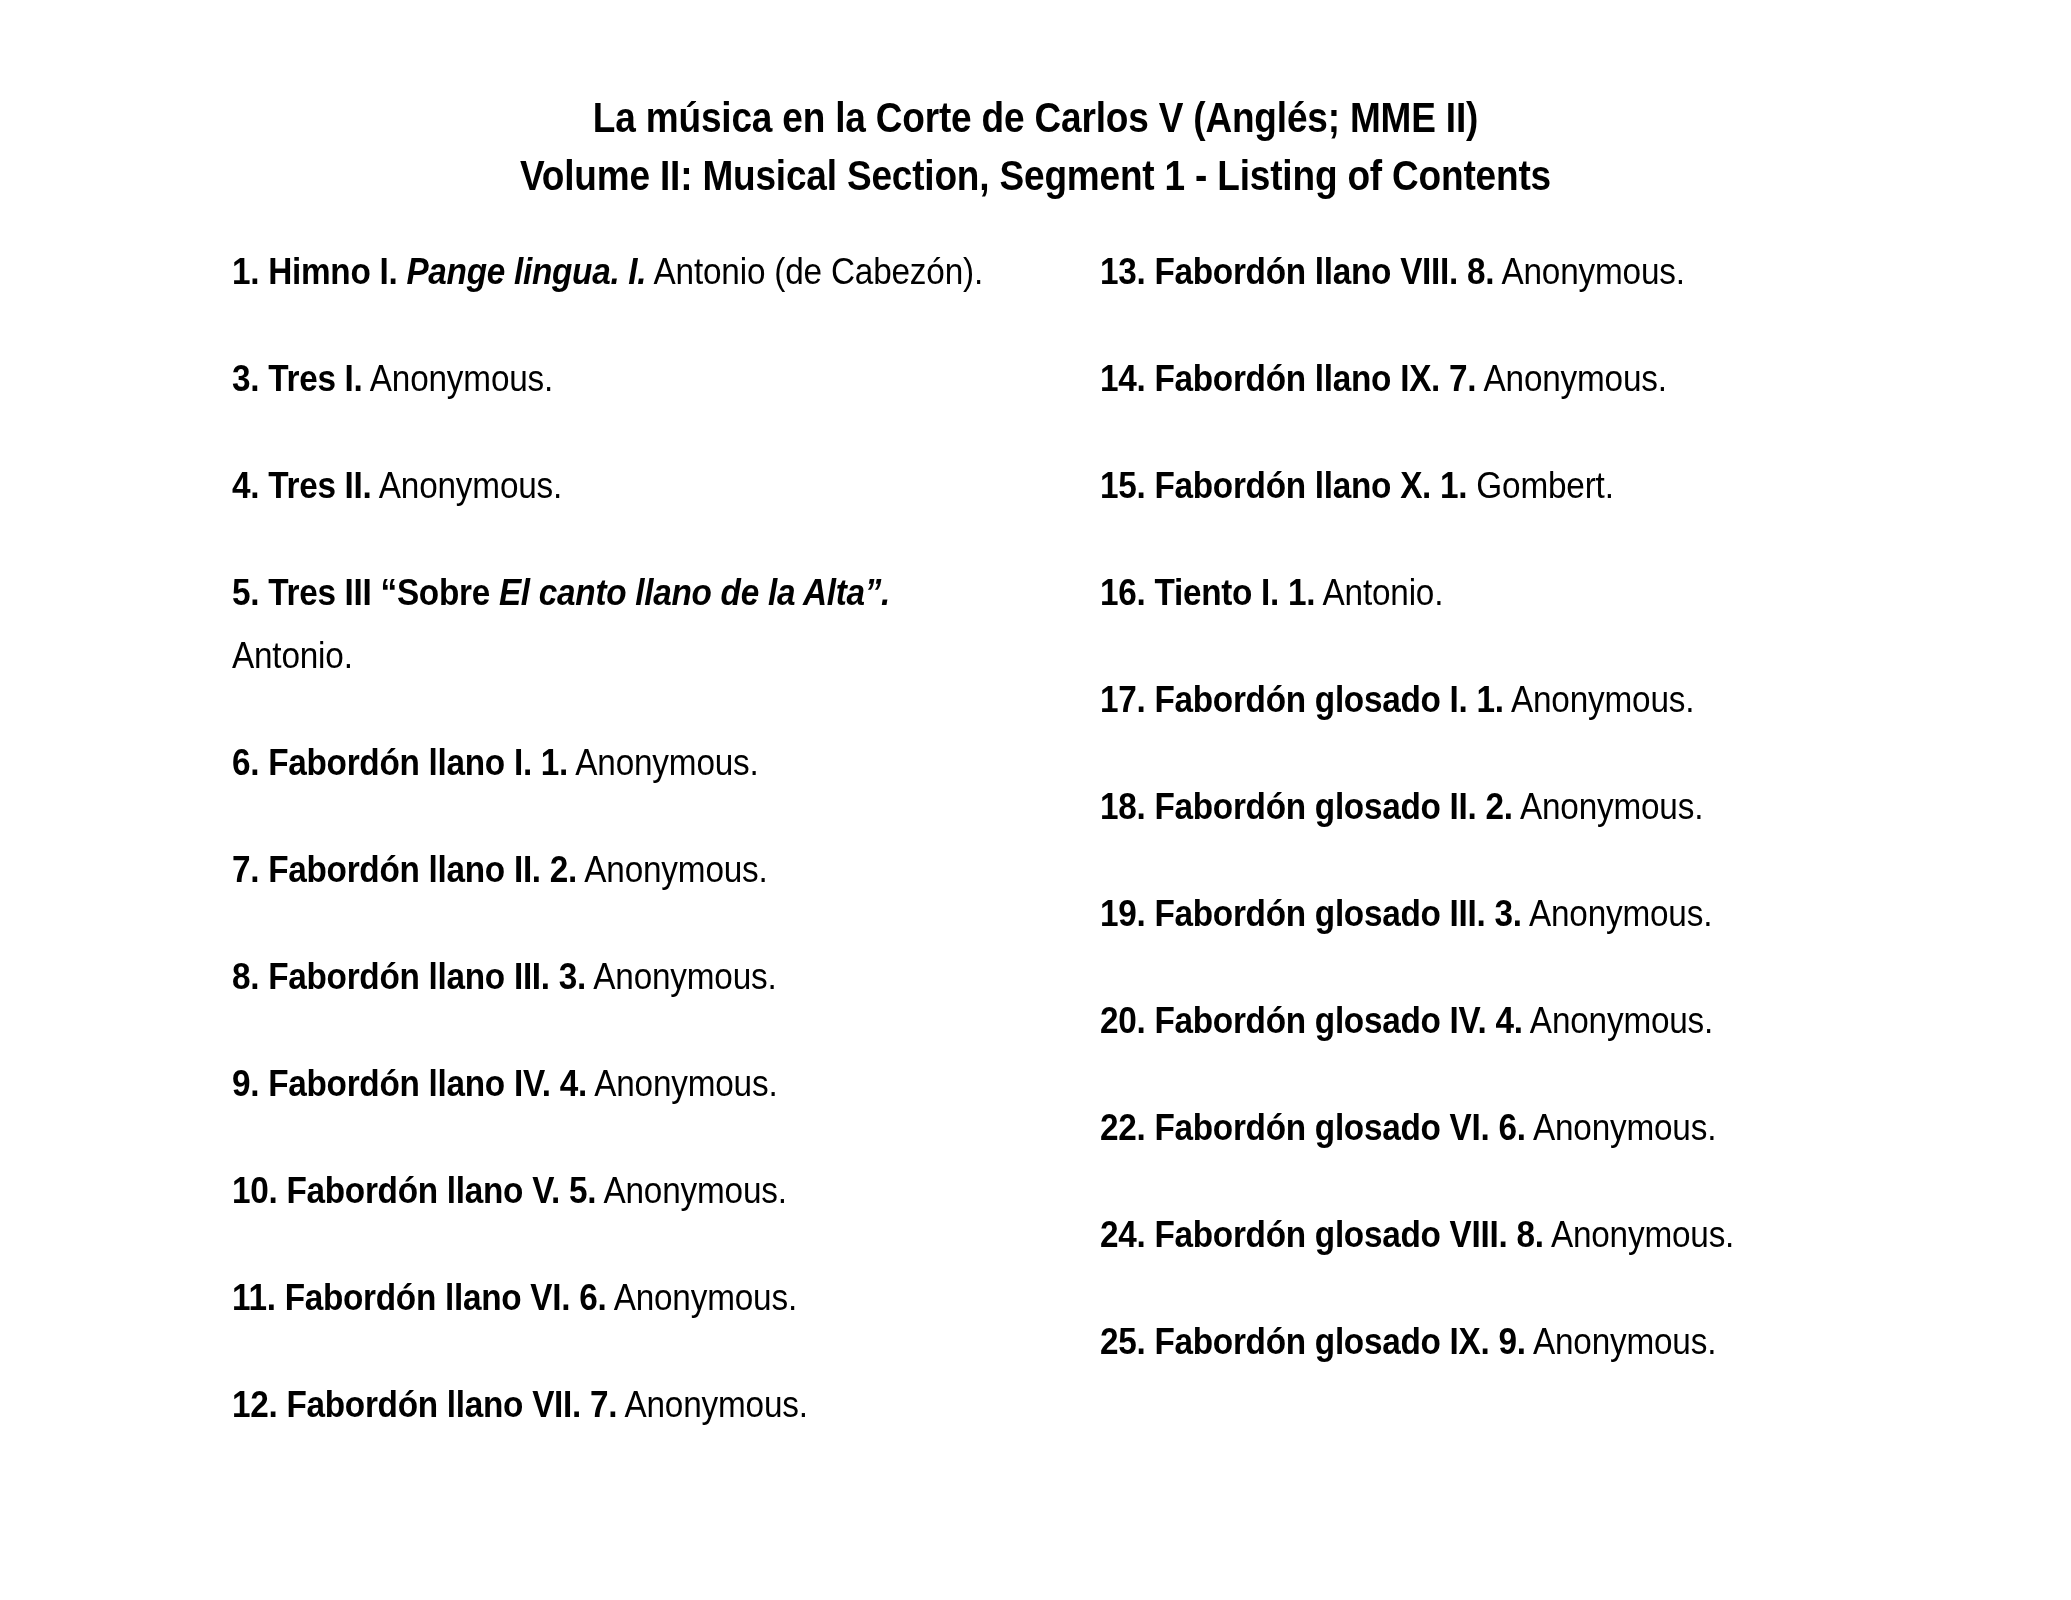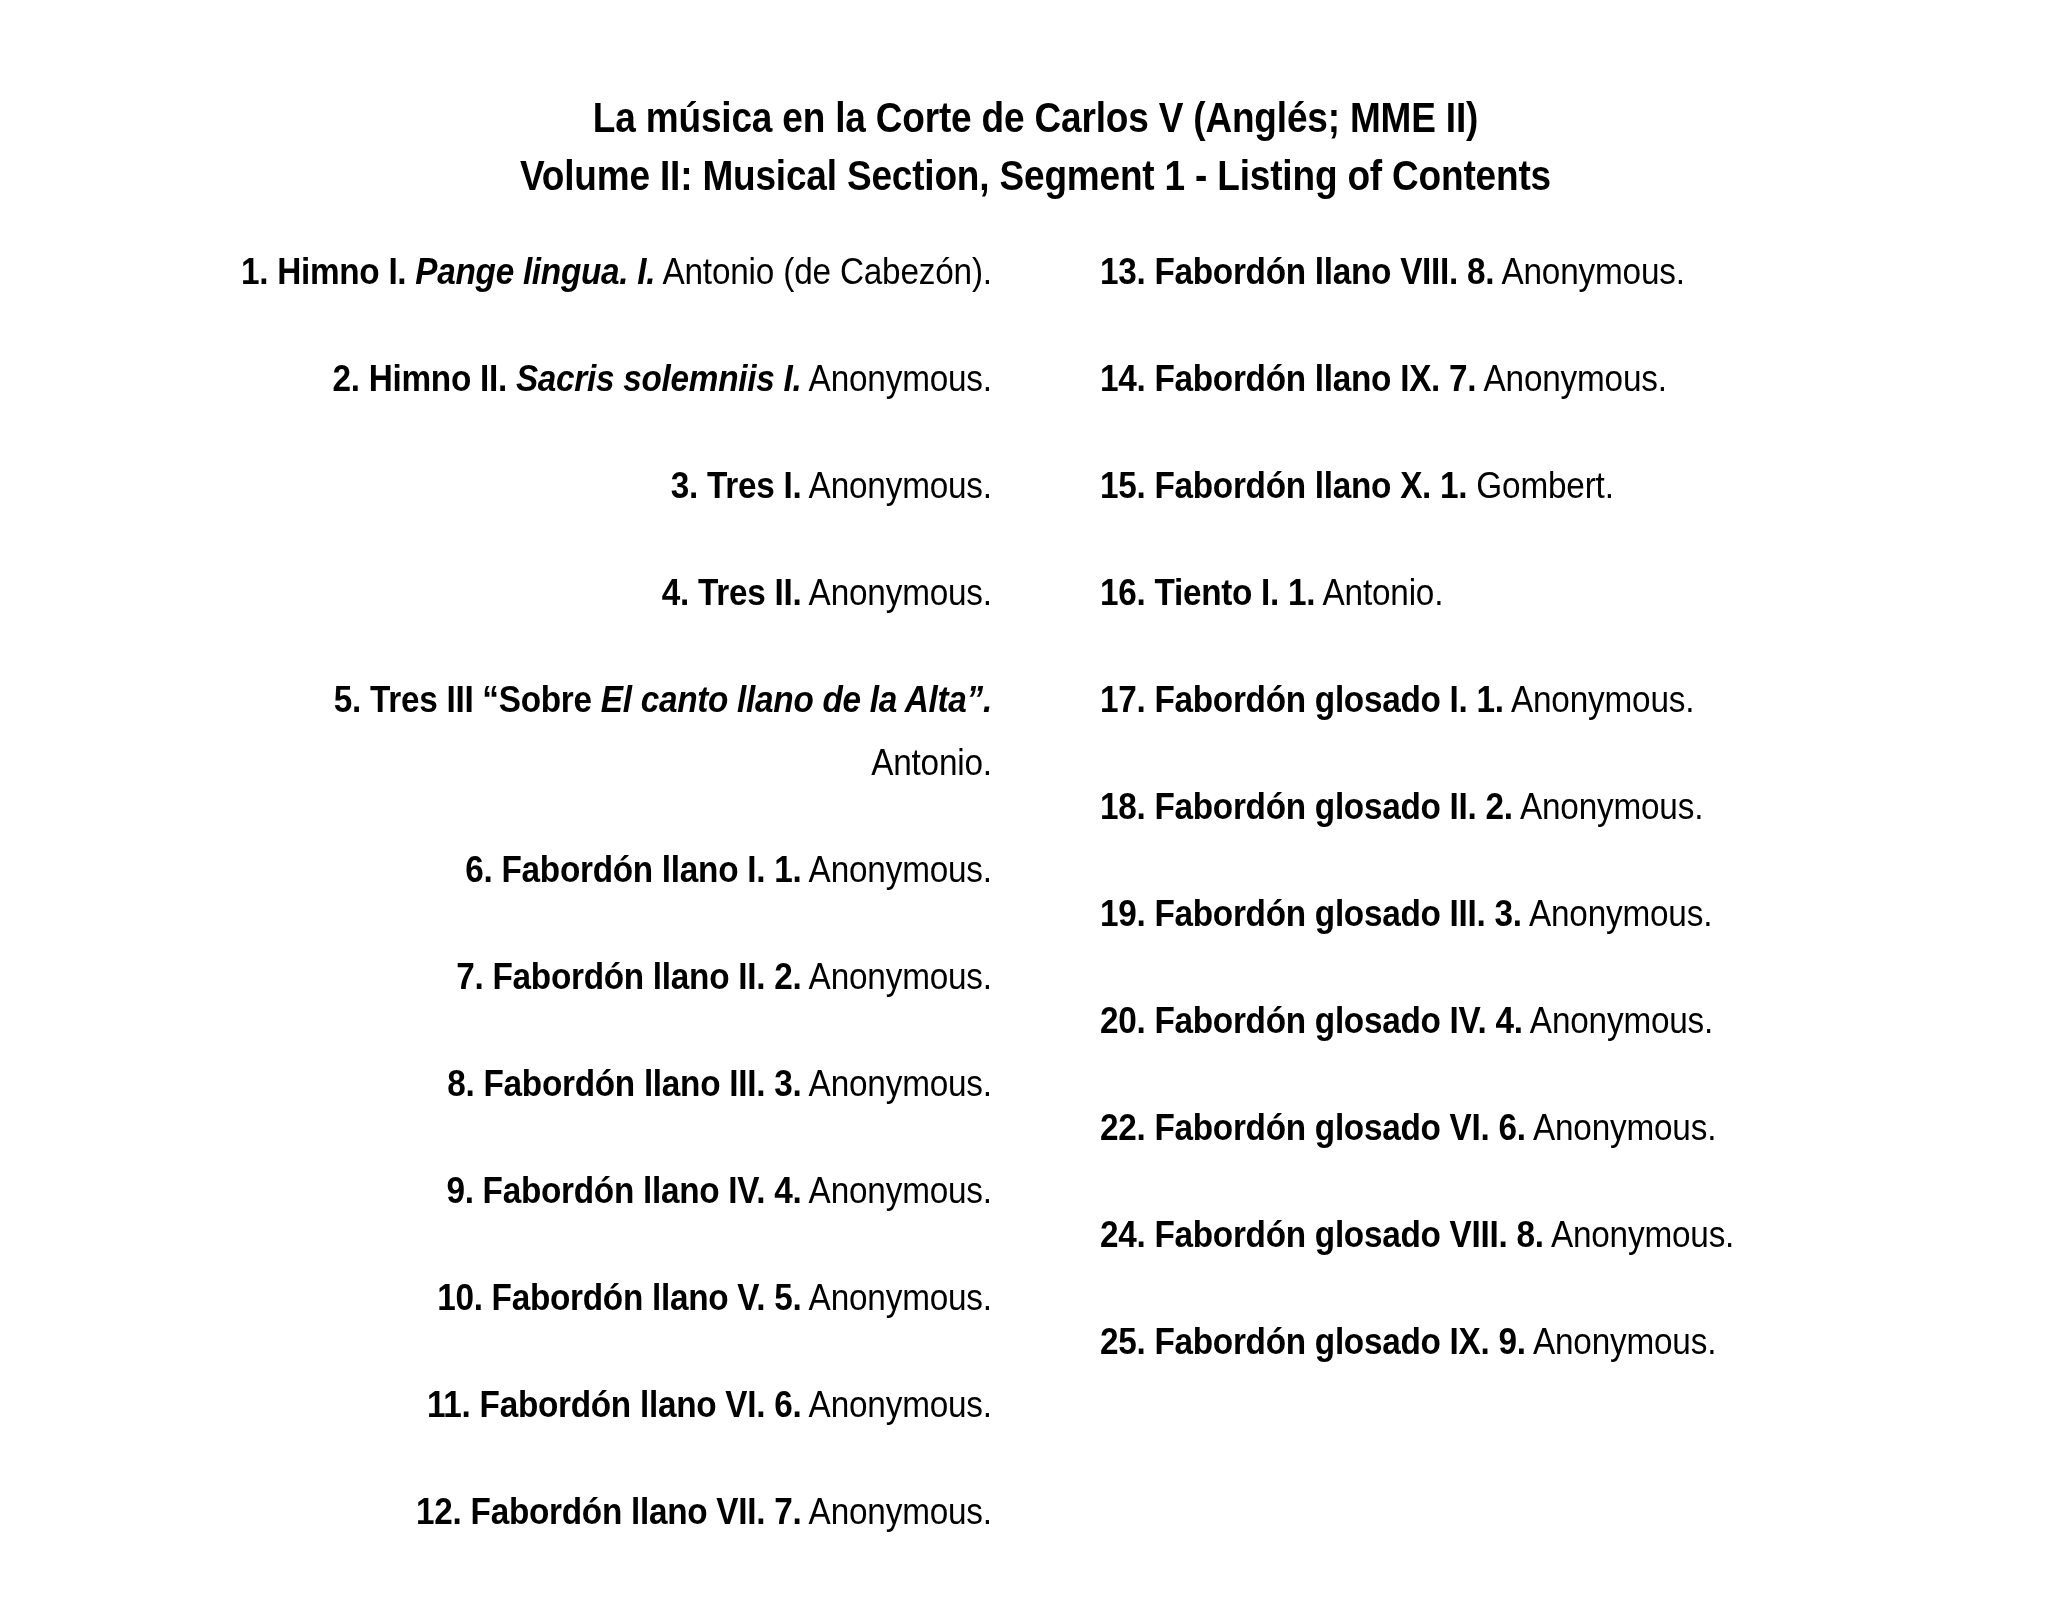--- a/index.html
+++ b/index.html
@@ -49,21 +49,21 @@
     position: absolute;
     top: 240px;
     left: 0;
     width: 2071px;
     height: 1340px;
   }
   .col {
     position: absolute;
     top: 0;
   }
-  .col-left  { left: 232px; width: 760px; text-align: right; }
+  .col-left  { left: 232px; width: 760px; }
   .col-right { left: 1100px; width: 800px; }
 
   .entry {
     margin: 0 0 44px 0;
     font-size: 37px;
     line-height: 63px;
     color: #000;
     text-indent: 0;
   }
   .entry .inner {
@@ -99,23 +99,20 @@
 
   <div class="title-block">
     <span class="title-line">La música en la Corte de Carlos V (Anglés; MME II)</span>
     <span class="title-line">Volume II: Musical Section, Segment 1 - Listing of Contents</span>
   </div>
 
   <div class="columns">
     <div class="col col-left">
         <p class="entry">
           <span class="inner"><span class="lab">1. Himno I.</span><span class="lab-i"> Pange lingua. I.</span><span class="att"> Antonio (de Cabezón).</span></span>
-        </p>
-        <p class="entry">
-          <span class="inner"><span class="lab">2. Himno II.</span><span class="lab-i"> Sacris solemniis I.</span><span class="att"> Anonymous.</span></span>
         </p>
         <p class="entry">
           <span class="inner"><span class="lab">3. Tres I.</span><span class="att"> Anonymous.</span></span>
         </p>
         <p class="entry">
           <span class="inner"><span class="lab">4. Tres II.</span><span class="att"> Anonymous.</span></span>
         </p>
         <p class="entry">
           <span class="inner"><span class="lab">5. Tres III “Sobre</span><span class="lab-i"> El canto llano de la Alta”.</span><span class="att"> Antonio.</span></span>
         </p>

